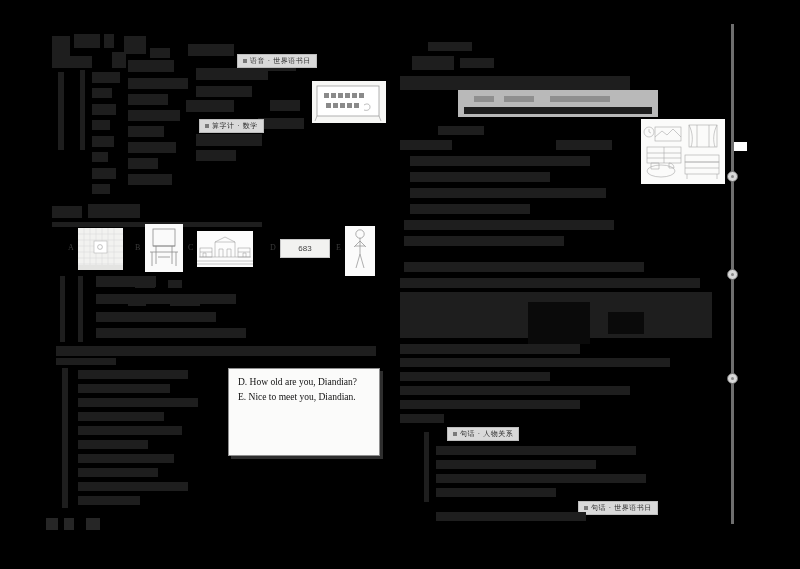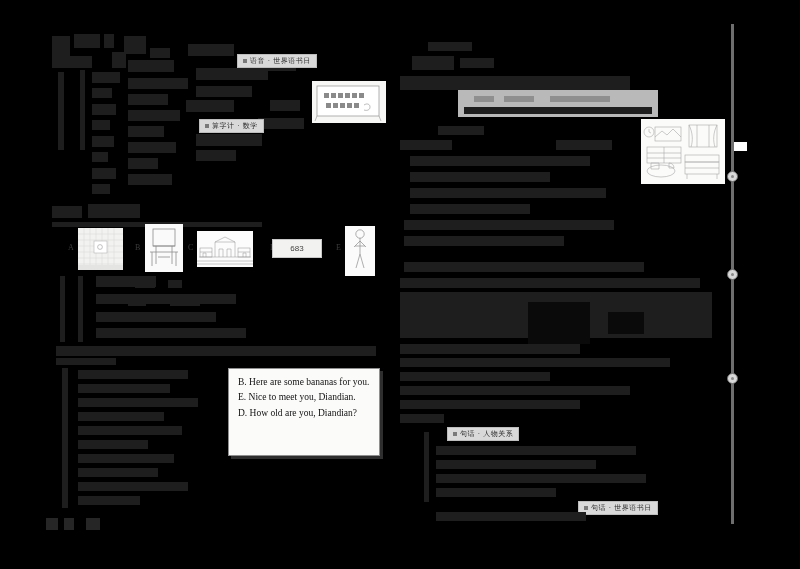--- a/index.html
+++ b/index.html
@@ -141,21 +141,21 @@
         <path d="M22 26v-8h4v8M30 26v-8h4v8"></path>
         <rect x="3" y="17" width="12" height="9"></rect>
         <rect x="41" y="17" width="12" height="9"></rect>
         <path d="M3 21h12M41 21h12"></path>
         <path d="M6 26v-4h3v4M46 26v-4h3v4"></path>
         <path d="M0 30h56M0 33h56"></path>
       </g>
     </svg>
   </div>
 
-  <div class="chip" style="left:272px;top:239px;width:48px;height:17px;">683</div>
+  <div class="chip" style="left:280px;top:239px;width:48px;height:17px;">683</div>
 
   <div class="fig" style="left:345px;top:226px;width:30px;height:50px;">
     <svg viewBox="0 0 30 50" preserveAspectRatio="none">
       <rect width="30" height="50" fill="#fbfbfb"></rect>
       <g fill="none" stroke="#8d8d8d" stroke-width=".7">
         <circle cx="15" cy="8" r="4.2"></circle>
         <path d="M15 12v16"></path>
         <path d="M15 15l-6 6M15 15l6 6"></path>
         <path d="M15 28l-4 14M15 28l4 14"></path>
         <path d="M10 20h10"></path>
@@ -229,23 +229,22 @@
   <div class="blk" style="left:78px;top:454px;width:96px;height:9px;"></div>
   <div class="blk" style="left:78px;top:468px;width:80px;height:9px;"></div>
   <div class="blk" style="left:78px;top:482px;width:110px;height:9px;"></div>
   <div class="blk" style="left:78px;top:496px;width:62px;height:9px;"></div>
 
   <div class="blk l" style="left:46px;top:518px;width:12px;height:12px;"></div>
   <div class="blk l" style="left:64px;top:518px;width:10px;height:12px;"></div>
   <div class="blk l" style="left:86px;top:518px;width:14px;height:12px;"></div>
 
   <div id="options">
-    <div class="opt">B. Here are some bananas for you.</div>
+    <div class="opt">D. How old are you, Diandian?</div>
     <div class="opt">E. Nice to meet you, Diandian.</div>
-    <div class="opt">D. How old are you, Diandian?</div>
   </div>
 
   <div class="blk" style="left:428px;top:42px;width:44px;height:9px;"></div>
   <div class="blk" style="left:412px;top:56px;width:42px;height:14px;"></div>
   <div class="blk" style="left:460px;top:58px;width:34px;height:10px;"></div>
   <div class="blk" style="left:400px;top:76px;width:230px;height:14px;"></div>
 
   <div class="blk l" style="left:458px;top:90px;width:200px;height:27px;background:#b9b9b9;"></div>
   <div class="blk" style="left:464px;top:107px;width:188px;height:7px;"></div>
   <div class="blk l" style="left:474px;top:96px;width:20px;height:6px;background:#8f8f8f;"></div>

